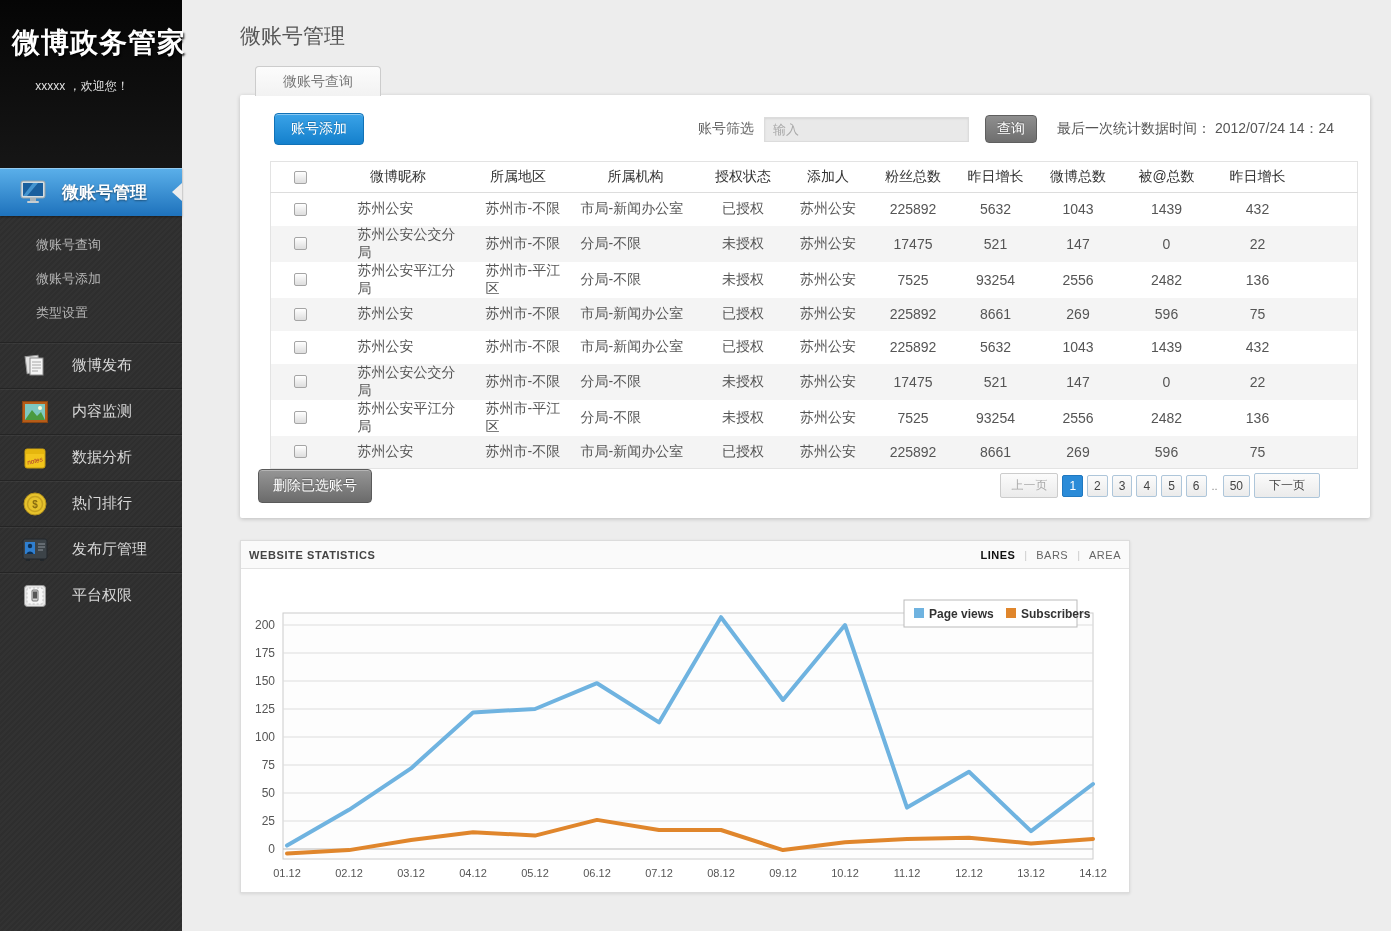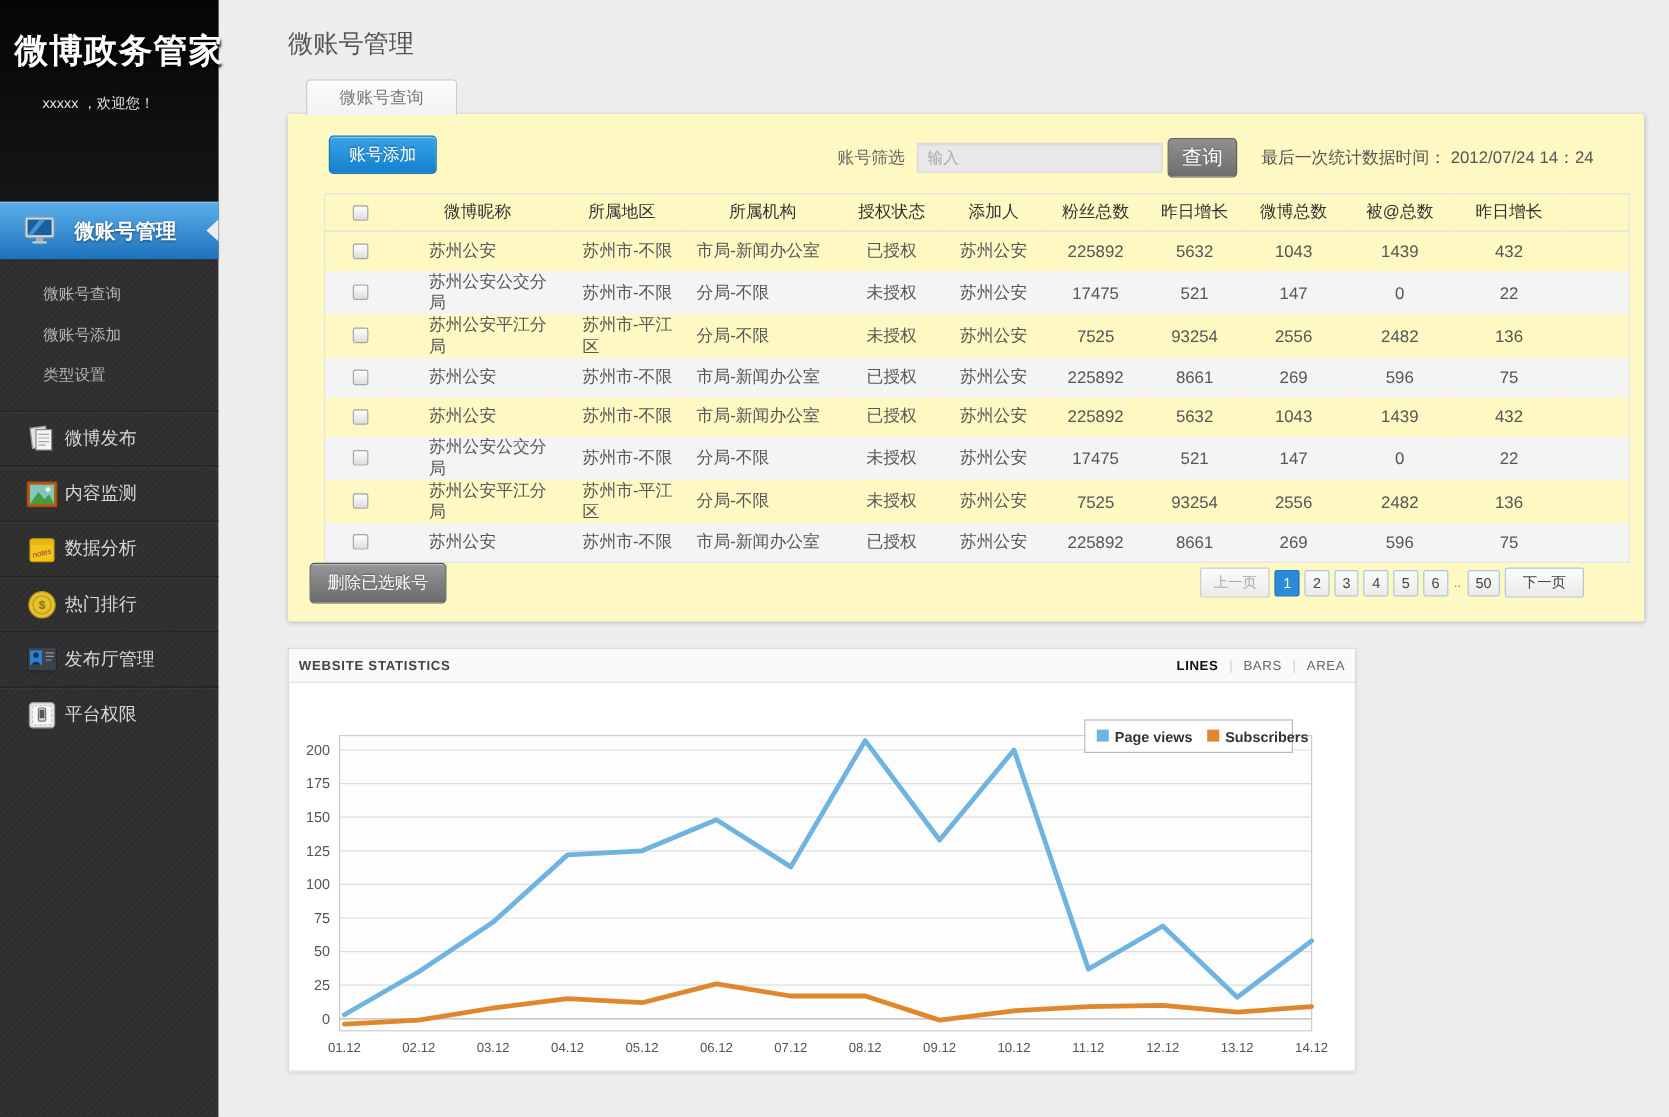--- a/index.html
+++ b/index.html
@@ -17,41 +17,41 @@
   .logo { padding:24px 10px 0 12px; color:#fff; font-size:28px; font-weight:bold; letter-spacing:1px;
           text-shadow:1px 2px 2px rgba(0,0,0,.9); white-space:nowrap; }
   .welcome { text-align:center; padding:16px 18px 0 0; color:#e0e0e0; font-size:12px; }
   .nav-active { position:relative; height:48px; display:flex; align-items:center; gap:16px; padding-left:20px;
     background:linear-gradient(#5bb0ea,#1e72bc); box-shadow:inset 0 1px 0 rgba(255,255,255,.35), 0 1px 2px rgba(0,0,0,.4); }
   .nav-active .nav-label { color:#fff; font-size:17px; font-weight:bold; text-shadow:0 1px 2px rgba(0,0,0,.5); }
   .nav-arrow { position:absolute; right:0; top:50%; margin-top:-9px; width:0; height:0;
     border-top:9px solid transparent; border-bottom:9px solid transparent; border-right:10px solid #ededed; }
   .subnav { padding:12px 0 12px 0; }
   .subnav-item { padding:8px 0 8px 36px; color:#b5b5b5; font-size:13px; cursor:pointer; }
-  .nav-item { height:46px; display:flex; align-items:center; gap:6px; padding-left:22px;
+  .nav-item { height:46px; display:flex; align-items:center; gap:24px; padding-left:22px;
     border-top:1px solid #242424; box-shadow:inset 0 1px 0 rgba(255,255,255,.05);
     color:#d8d8d8; font-size:15px; cursor:pointer; }
   .nav-icon { width:26px; height:26px; display:flex; align-items:center; justify-content:center; flex:0 0 26px; }
   
   .page-title { position:absolute; left:240px; top:22px; font-size:21px; color:#555; }
   .tab { position:absolute; left:255px; top:66px; width:126px; height:30px;
     background:linear-gradient(#fcfcfc,#f2f2f2); border:1px solid #ccc; border-bottom:none;
     border-radius:4px 4px 0 0; color:#777; font-size:14px; text-align:center; line-height:29px; z-index:2; }
   
   .panel { position:absolute; left:240px; top:95px; width:1130px; height:423px;
-    background:#fef9c3; border-radius:2px; box-shadow:0 1px 4px rgba(0,0,0,.2); z-index:1; }
+    background:#ffffff; border-radius:2px; box-shadow:0 1px 4px rgba(0,0,0,.2); z-index:1; }
   .btn-add { position:absolute; left:34px; top:18px; padding:6px 16px; font-size:14px; color:#fff;
     background:linear-gradient(#3aa3e8,#1480cc); border:1px solid #1172b7; border-radius:4px;
     text-shadow:0 -1px 1px rgba(0,0,0,.25); box-shadow:inset 0 1px 0 rgba(255,255,255,.4); cursor:pointer; }
   .filter-area { position:absolute; left:458px; top:20px; display:flex; align-items:center; }
   .filter-label { font-size:14px; color:#666; margin-right:10px; }
   .filter-input { width:205px; height:25px; background:#e9e9e9; border:1px solid #dcdcdc;
     box-shadow:inset 0 1px 2px rgba(0,0,0,.08); padding:0 8px; font-size:13px; color:#444; }
   .filter-input::placeholder { color:#a9a9a9; }
-  .btn-query { margin-left:4px; padding:4px 11px; font-size:17px; color:#fff;
+  .btn-query { margin-left:16px; padding:4px 11px; font-size:14px; color:#fff;
     background:linear-gradient(#8f8f8f,#6e6e6e); border:1px solid #5f5f5f; border-radius:4px;
     text-shadow:0 -1px 1px rgba(0,0,0,.3); cursor:pointer; }
   .last-stats { margin-left:20px; font-size:14px; color:#555; white-space:nowrap; }
   
   .table-wrap { position:absolute; left:30px; top:66px; width:1087px; }
   table { border-collapse:collapse; width:1087px; table-layout:fixed; border:1px solid #e3e3e3; }
   th { height:31px; font-size:14px; color:#333; font-weight:normal; border-bottom:1px solid #ddd; }
   td { height:33px; font-size:14px; color:#555; }
   tr.zebra { background:#f4f4f4; }
   td.al, th.al { text-align:left; }

